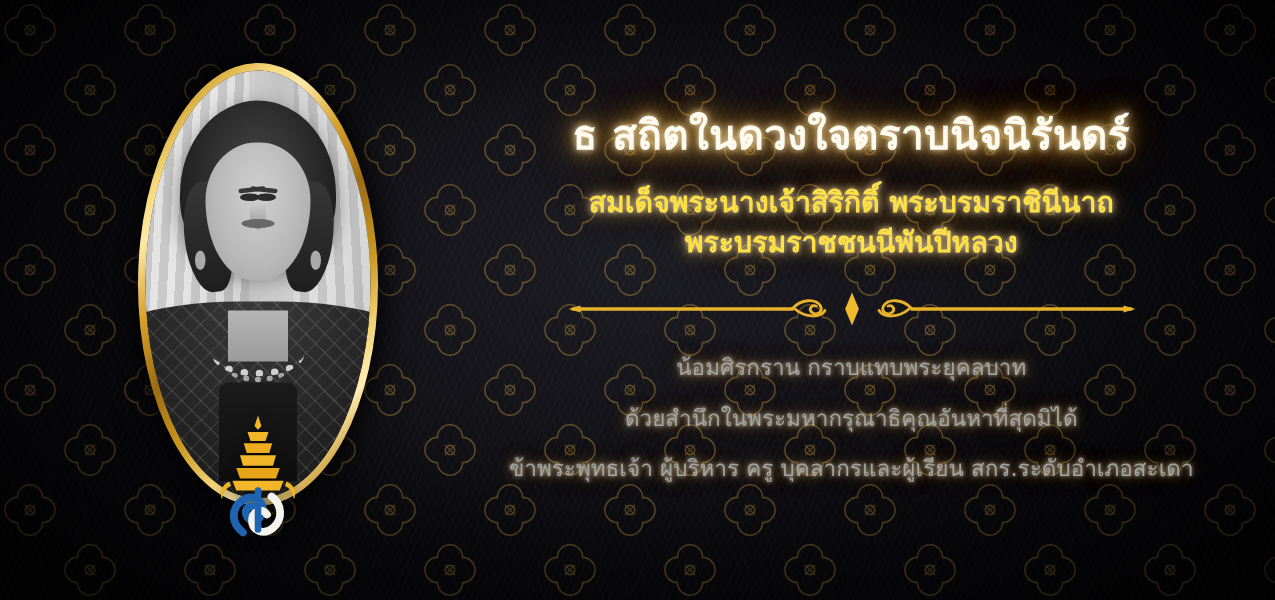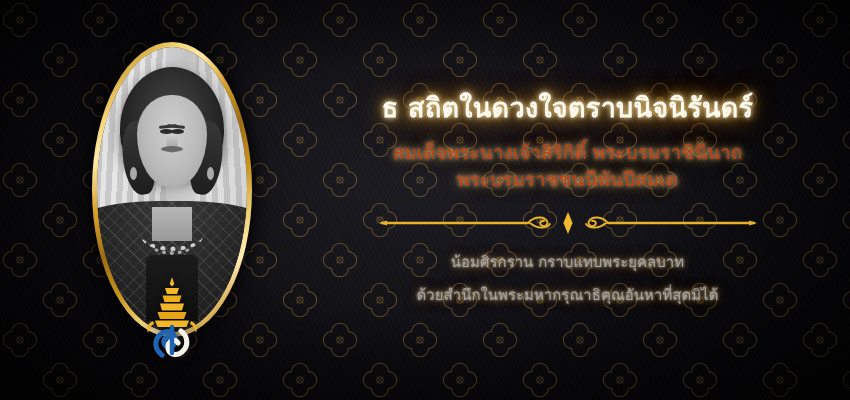--- a/index.html
+++ b/index.html
@@ -195,22 +195,22 @@
     letter-spacing:.3px;
     line-height:1.25;
     margin-bottom:14px;
     text-shadow:
       0 0 5px rgba(255,236,190,.95),
       0 0 12px rgba(255,196,82,.85),
       0 0 24px rgba(243,168,40,.65),
       0 0 42px rgba(214,134,18,.45);
   }
   .subtitle {
-    font-size:19px; font-weight:400;
-    color:#c2410c;
+    font-size:19px; font-weight:700;
+    color:#fde047;
     line-height:1.45;
     text-shadow:
       0 0 4px rgba(255,241,208,.8),
       0 0 11px rgba(255,198,95,.6),
       0 0 22px rgba(222,150,40,.38);
   }
   .divider { margin:16px 0 14px; }
   .tribute {
     font-size:15px; font-weight:400;
     color:#a3a3a3;
@@ -308,21 +308,21 @@
       </g>
     </svg>
   </div>
 
   <div class="content">
 
     <div class="headline">ธ สถิตในดวงใจตราบนิจนิรันดร์</div>
 
     <div>
       <div class="subtitle">สมเด็จพระนางเจ้าสิริกิติ์ พระบรมราชินีนาถ</div>
-      <div class="subtitle">พระบรมราชชนนีพันปีสมเด</div>
+      <div class="subtitle">พระบรมราชชนนีพันปีหลวง</div>
     </div>
 
     <svg class="divider" width="380" height="26" viewBox="0 0 380 26">
       <g stroke="#e8b22a" fill="none" stroke-linecap="round">
         <path d="M4,13 L150,13" stroke-width="2.4"></path>
         <path d="M230,13 L376,13" stroke-width="2.4"></path>
         <path d="M1,13 L9,10.6 L9,15.4 Z" fill="#e8b22a" stroke="none"></path>
         <path d="M379,13 L371,10.6 L371,15.4 Z" fill="#e8b22a" stroke="none"></path>
       </g>
       <g stroke="#e8b22a" fill="none" stroke-width="1.9" stroke-linecap="round">
@@ -330,16 +330,17 @@
         <path d="M152,13 C159,19 169,19 172,14"></path>
         <path d="M230,13 C224,6 214,6 211,11 C209,15 214,18 217,15 C219,13 217,10 214,11"></path>
         <path d="M228,13 C221,19 211,19 208,14"></path>
       </g>
       <path d="M190,2 L194.6,13 L190,24 L185.4,13 Z" fill="#f0b92e"></path>
     </svg>
 
     <div class="tribute">
       <div>น้อมศิรกราน กราบแทบพระยุคลบาท</div>
       <div>ด้วยสำนึกในพระมหากรุณาธิคุณอันหาที่สุดมิได้</div>
+      <div>ข้าพระพุทธเจ้า ผู้บริหาร ครู บุคลากรและผู้เรียน สกร.ระดับอำเภอสะเดา</div>
     </div>
 
   </div>
 </div>
 
 </body></html>

